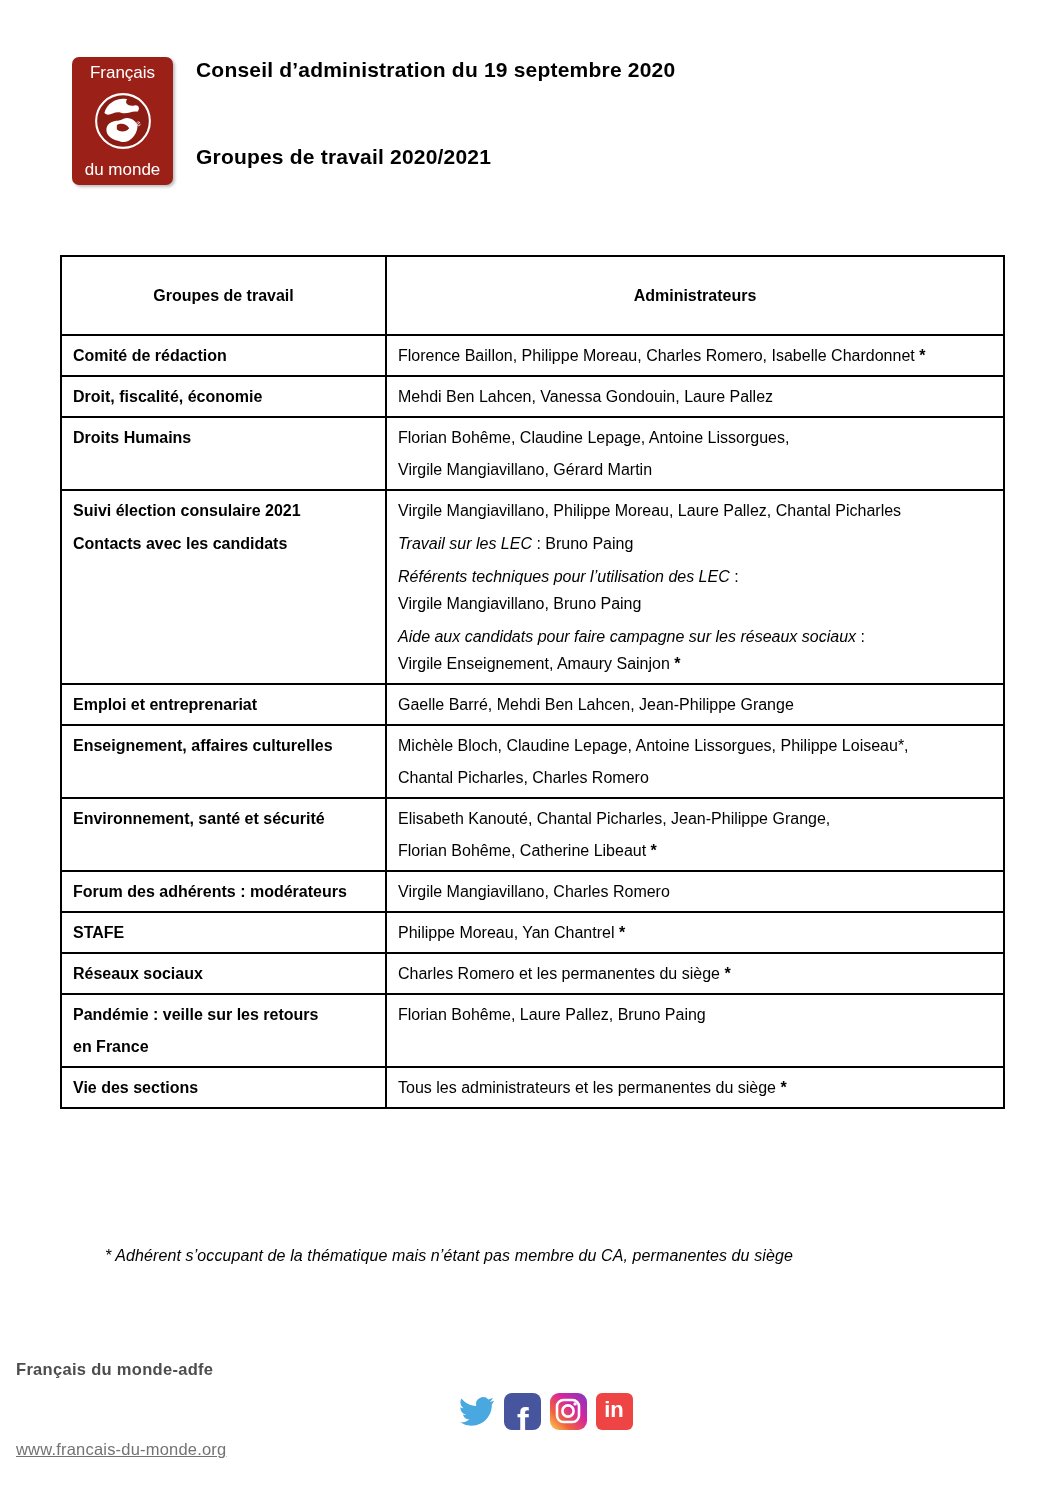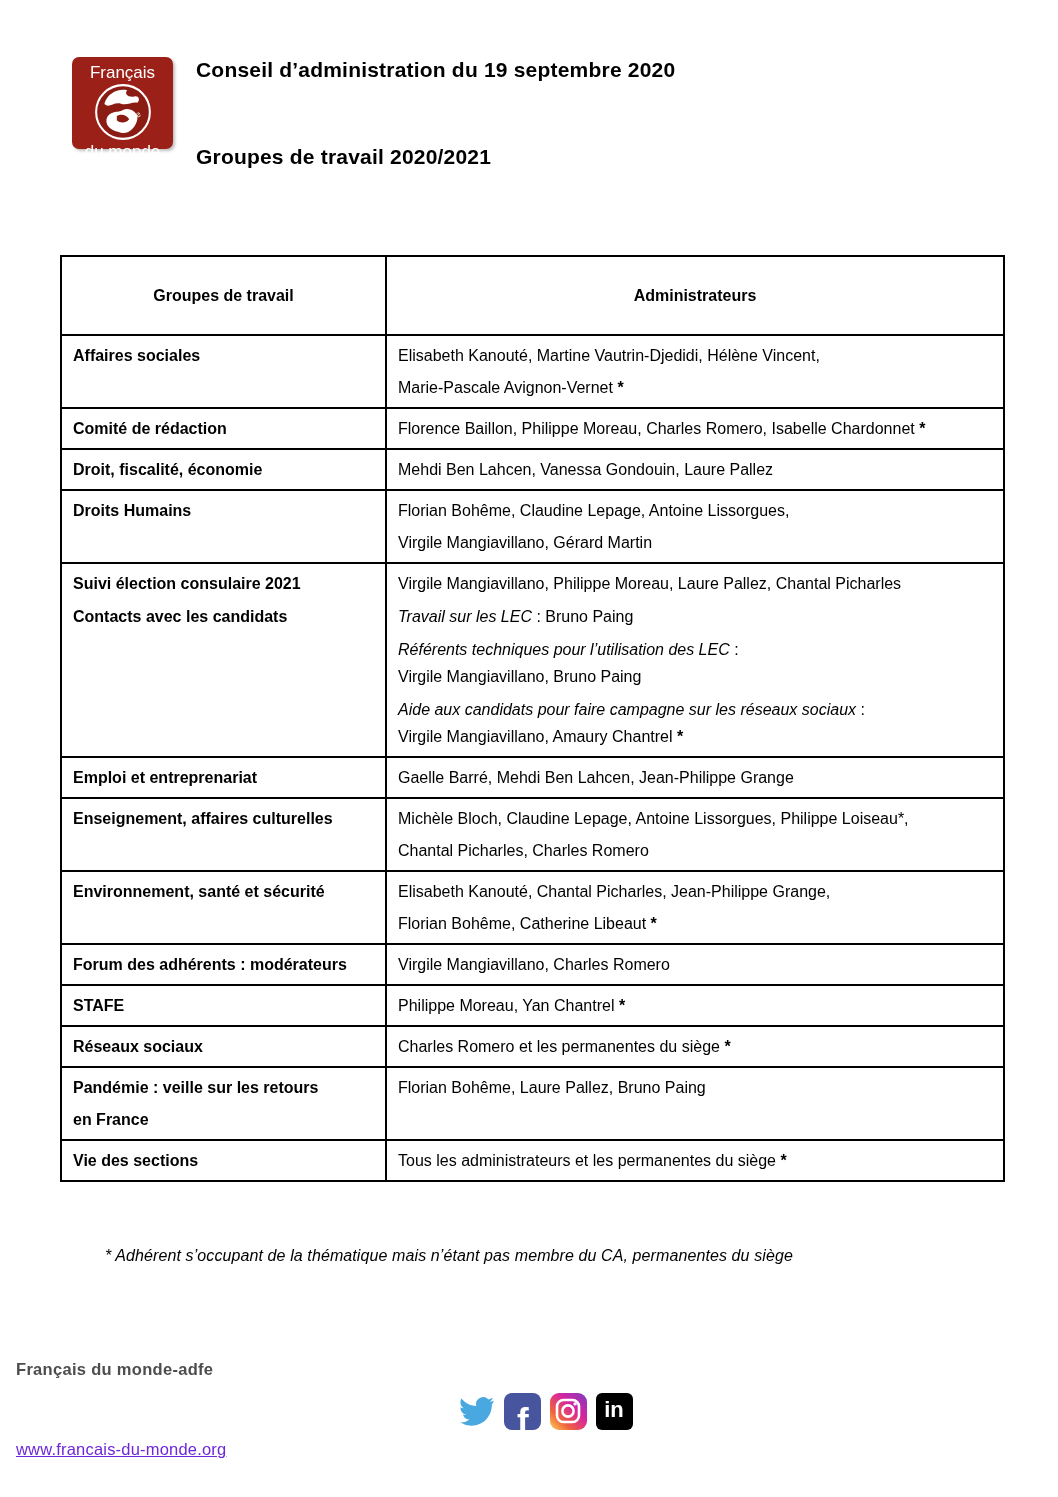--- a/index.html
+++ b/index.html
@@ -3,21 +3,21 @@
 <meta charset="utf-8">
 <style>
   html,body{margin:0;padding:0;}
   body{
     width:1058px;height:1497px;position:relative;background:#ffffff;
     font-family:"Liberation Sans", sans-serif;color:#000;
     -webkit-font-smoothing:antialiased;
   }
   
   .logo{
-    position:absolute;left:72px;top:57px;width:101px;height:92px;
+    position:absolute;left:72px;top:57px;width:101px;height:128px;
     background:#9b2118;border-radius:7px;box-sizing:border-box;
     display:flex;flex-direction:column;align-items:center;justify-content:space-between;
     padding:7px 2px;box-shadow:2px 2px 3px rgba(0,0,0,.25);
   }
   .logo-text{color:#fff;font-size:17px;line-height:1;white-space:nowrap;}
   .logo-globe svg{display:block;}
   .doc-title{position:absolute;left:196px;top:58px;margin:0;font-size:21px;font-weight:700;letter-spacing:.2px;text-align:center;}
   .doc-subtitle{position:absolute;left:196px;top:145px;margin:0;font-size:21px;font-weight:700;letter-spacing:.2px;}
 
   
@@ -45,23 +45,23 @@
   .icn-twitter svg{width:42px;height:35px;fill:#4aa8e0;}
   .icn-facebook{background:#47549e;border-radius:8px;position:relative;overflow:hidden;}
   .icn-facebook span{
     position:absolute;bottom:-8px;left:50%;transform:translateX(-42%);
     color:#fff;font-weight:700;font-size:35px;line-height:1;font-family:"Liberation Sans",sans-serif;
   }
   .icn-instagram{
     background:linear-gradient(45deg,#fbd157 0%,#f0633c 28%,#d6249f 62%,#7c3bc1 100%);
     border-radius:9px;
   }
-  .icn-linkedin{background:#000000;border-radius:6px;}
+  .icn-linkedin{background:#ef4444;border-radius:6px;}
   .icn-linkedin span{color:#fff;font-weight:700;font-size:22px;line-height:1;margin-top:-2px;}
-  .site-link{display:inline-block;margin-top:10px;font-size:16.5px;color:#6d28d9;text-decoration:underline;letter-spacing:.2px;}
+  .site-link{display:inline-block;margin-top:10px;font-size:16.5px;color:#737373;text-decoration:underline;letter-spacing:.2px;}
 </style>
 </head>
 <body>
 
 <div class="page">
 
   <div class="logo">
     <div class="logo-text">Français</div>
     <div class="logo-globe">
       <svg viewBox="0 0 60 60" width="62" height="62" aria-hidden="true">
@@ -81,29 +81,20 @@
   <table class="gt">
     <thead>
       <tr>
         <th class="col-groups">Groupes de travail</th>
         <th class="col-admins">Administrateurs</th>
       </tr>
     </thead>
     <tbody id="table-body">
         <tr>
           <td class="group-cell">
-            <div class="cell-line"><span>Affaires sociales</span></div>
-          </td>
-          <td class="admins-cell">
-            <div class="cell-line"><span>Elisabeth Kanouté, Martine Vautrin-Djedidi, Hélène Vincent,</span></div>
-            <div class="cell-line gap-line"><span>Marie-Pascale Avignon-Vernet </span><span class="bd">*</span></div>
-          </td>
-        </tr>
-        <tr>
-          <td class="group-cell">
             <div class="cell-line"><span>Comité de rédaction</span></div>
           </td>
           <td class="admins-cell">
             <div class="cell-line"><span>Florence Baillon, Philippe Moreau, Charles Romero, Isabelle Chardonnet </span><span class="bd">*</span></div>
           </td>
         </tr>
         <tr>
           <td class="group-cell">
             <div class="cell-line"><span>Droit, fiscalité, économie</span></div>
           </td>
@@ -124,21 +115,21 @@
           <td class="group-cell">
             <div class="cell-line"><span>Suivi élection consulaire 2021</span></div>
             <div class="cell-line gap-para"><span>Contacts avec les candidats</span></div>
           </td>
           <td class="admins-cell">
             <div class="cell-line"><span>Virgile Mangiavillano, Philippe Moreau, Laure Pallez, Chantal Picharles</span></div>
             <div class="cell-line gap-para"><span class="it">Travail sur les LEC</span><span> : Bruno Paing</span></div>
             <div class="cell-line gap-para"><span class="it">Référents techniques pour l’utilisation des LEC</span><span> :</span></div>
             <div class="cell-line gap-tight"><span>Virgile Mangiavillano, Bruno Paing</span></div>
             <div class="cell-line gap-para"><span class="it">Aide aux candidats pour faire campagne sur les réseaux sociaux</span><span> :</span></div>
-            <div class="cell-line gap-tight"><span>Virgile Mangiavillano, Amaury Chantrel </span><span class="bd">*</span></div>
+            <div class="cell-line gap-tight"><span>Virgile Enseignement, Amaury Sainjon </span><span class="bd">*</span></div>
           </td>
         </tr>
         <tr>
           <td class="group-cell">
             <div class="cell-line"><span>Emploi et entreprenariat</span></div>
           </td>
           <td class="admins-cell">
             <div class="cell-line"><span>Gaelle Barré, Mehdi Ben Lahcen, Jean-Philippe Grange</span></div>
           </td>
         </tr>

